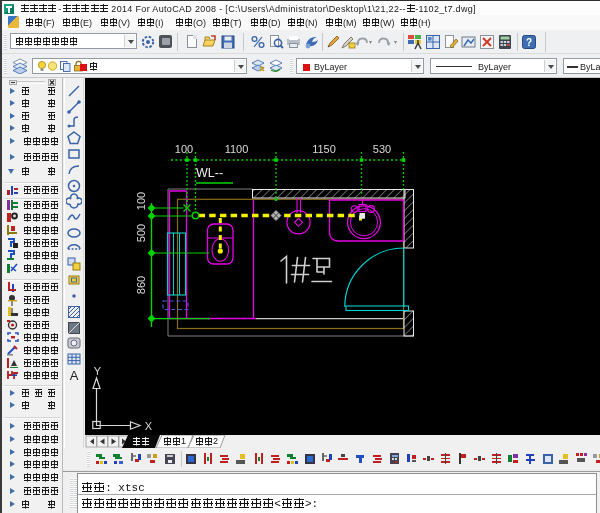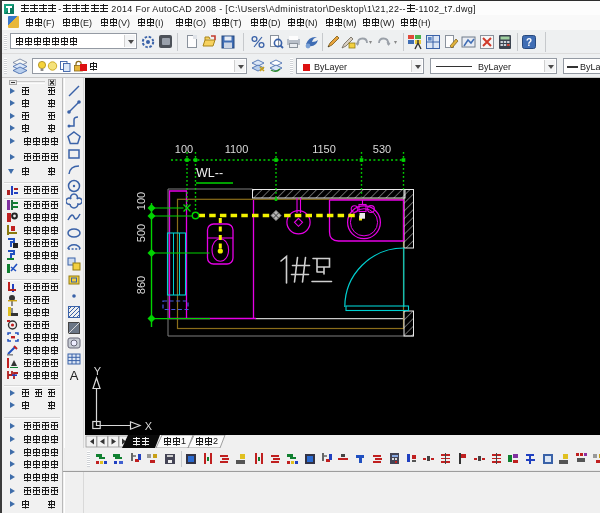--- a/index.html
+++ b/index.html
@@ -834,13 +834,22 @@
         <b style="position:absolute;left:9px;top:1px;width:2.5px;height:2.5px;background:#9030a0;display:block"></b>
         <b style="position:absolute;left:2px;top:6px;width:8px;height:4px;background:#555;display:block"></b>
       </div>
       <div class="bico" style="left:529px">
         <b style="position:absolute;left:1px;top:2px;width:4px;height:4px;background:#999;display:block"></b>
         <b style="position:absolute;left:7px;top:2px;width:4px;height:4px;background:#c8a016;display:block"></b>
         <b style="position:absolute;left:4px;top:8px;width:5px;height:3px;background:#c02020;display:block"></b>
       </div>
     </div>
     <div class="abs" id="hsep"></div>
+    <div class="abs" id="cmd">
+      <div class="grip" style="left:7px;top:6px;height:30px"></div>
+      <div class="grip" style="left:10.5px;top:6px;height:30px"></div>
+      <div id="cmdbox">
+        <div id="cmdline1"><i class="gc"></i><i class="gc"></i><span style="font-family:Liberation Mono,monospace">: xtsc</span></div>
+        <div id="cmdsep2" style="position:absolute;left:0;top:20px;width:100%;height:1px;background:#a8a8a8"></div>
+        <div id="cmdline2"><i class="gc"></i><i class="gc"></i><i class="gc"></i><i class="gc"></i><i class="gc"></i><i class="gc"></i><i class="gc"></i><i class="gc"></i><i class="gc"></i><i class="gc"></i><i class="gc"></i><i class="gc"></i><i class="gc"></i><i class="gc"></i><i class="gc"></i><i class="gc"></i>&lt;<i class="gc"></i><i class="gc"></i>&gt;:</div>
+      </div>
+    </div>
     <b style="position:absolute;left:0px;top:0px;width:2px;height:513px;background:#3a3a3a;display:block"></b>
   </div>
 </body></html>

